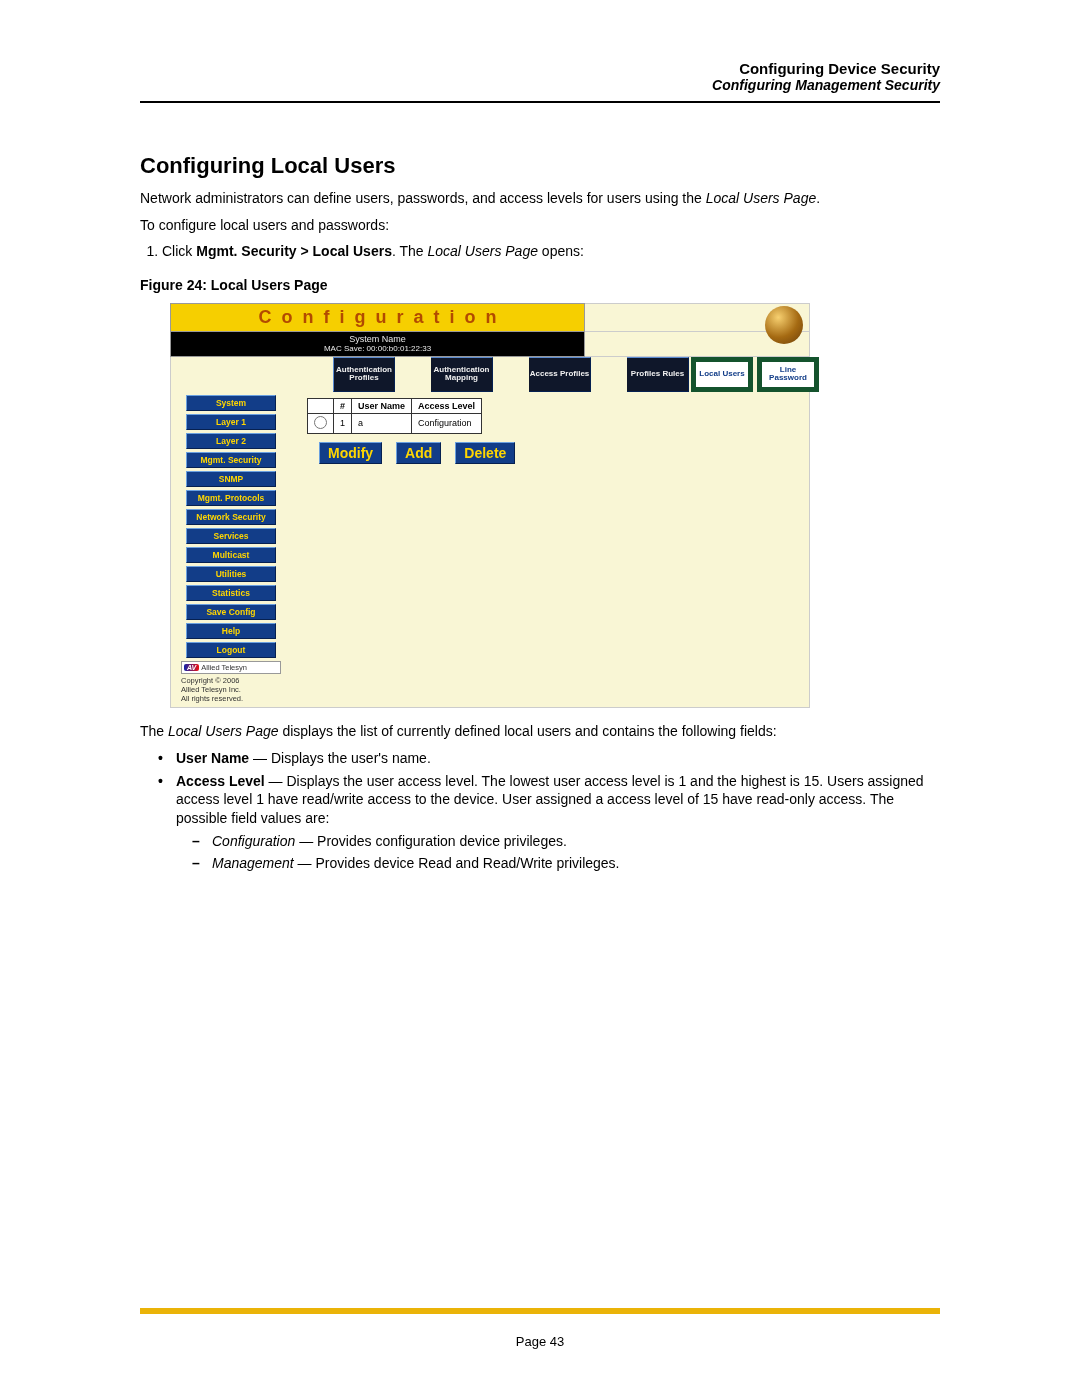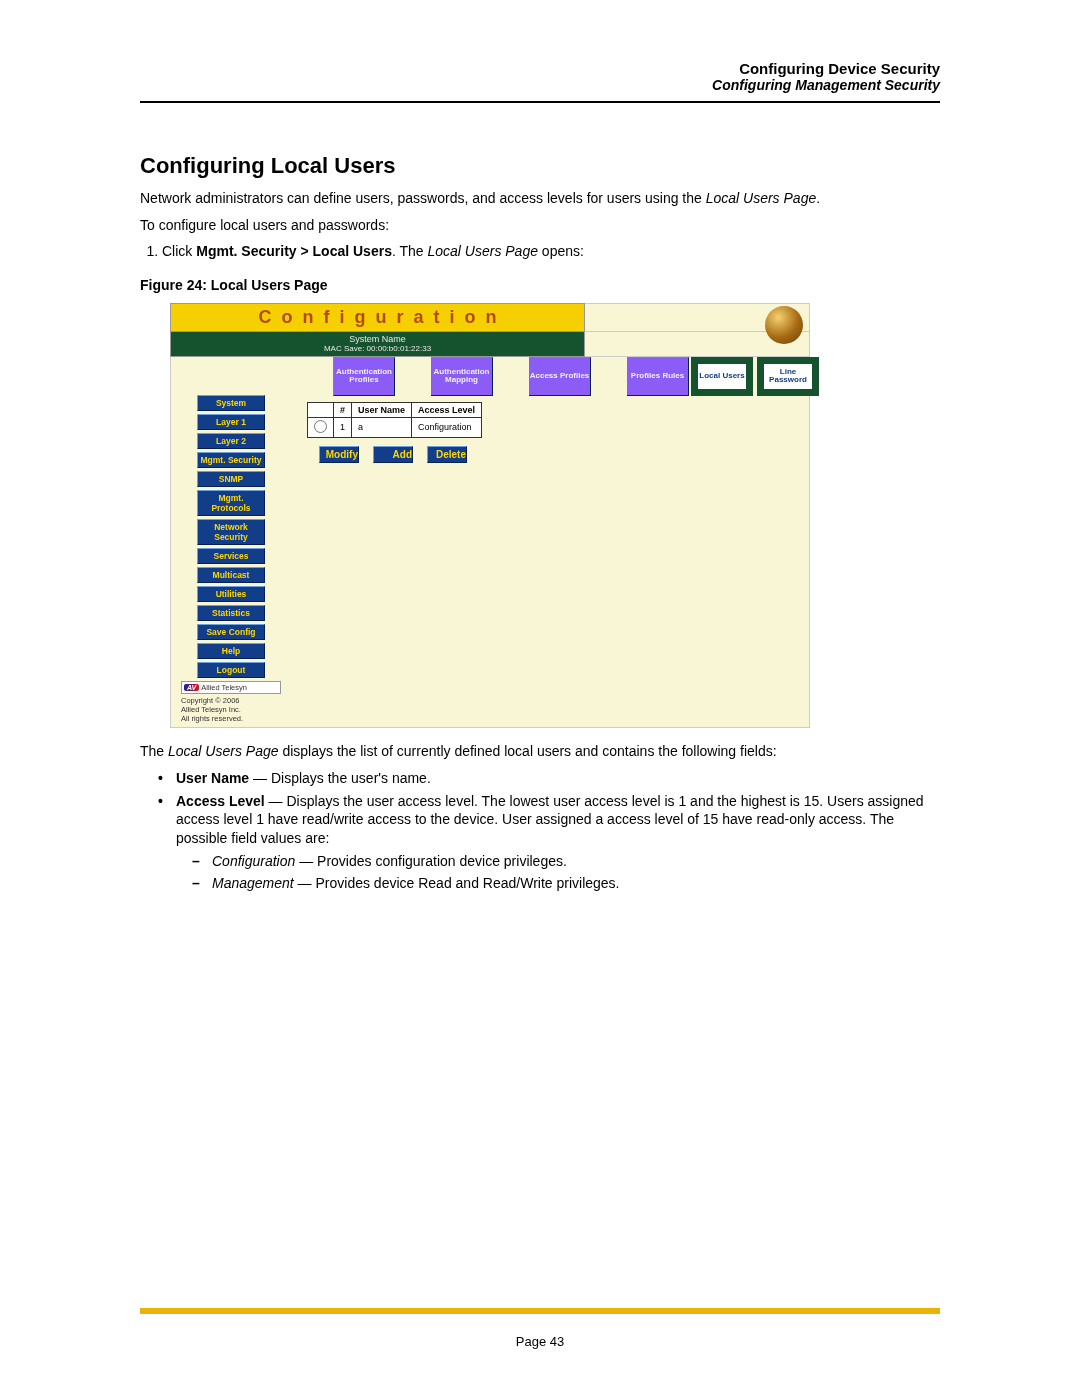--- a/index.html
+++ b/index.html
@@ -59,21 +59,21 @@
   .fig-logo {
     position: absolute;
     right: 6px; top: 2px;
     width: 38px; height: 38px;
     border-radius: 50%;
     background: radial-gradient(circle at 35% 30%, #f7d070 0%, #a56a12 55%, #6a3e09 100%);
   }
   .fig-row2 { display: flex; }
   .fig-sysbar {
     flex: 1;
-    background: #14532d;
+    background: #000000;
     color: #e8e8e8;
     text-align: center;
     padding: 2px 0 3px 0;
     font-size: 9px;
     border: 1px solid #999;
     border-top: none;
   }
   .fig-sysbar .l2 { font-size: 8px; }
   .fig-logo-cell2 {
     width: 225px;
@@ -82,21 +82,21 @@
     border-top: none; border-left: none;
   }
 
   .fig-main { display: flex; background: #f9f6d5; border: 1px solid #ccc; border-top: none; min-height: 350px; }
   .fig-sidebar {
     width: 120px;
     padding: 38px 10px 4px 10px;
     display: flex; flex-direction: column; align-items: center;
   }
   .nav-btn {
-    width: 68px;
+    width: 90px;
     background: #123d88;
     color: #ffd600;
     font-size: 8.5px;
     font-weight: bold;
     text-align: center;
     padding: 2px 0;
     border-top: 1px solid #6aa0e0;
     border-left: 1px solid #6aa0e0;
     border-right: 1px solid #062050;
     border-bottom: 1px solid #062050;
@@ -124,59 +124,59 @@
     font-weight: bold;
     padding: 0 3px;
     margin-right: 2px;
     font-size: 7px;
     border-radius: 2px;
   }
 
   .fig-content { flex: 1; padding: 0 6px 6px 6px; }
   .tabs { display: flex; margin-bottom: 6px; }
   .tab {
-    background: #8b5cf6;
+    background: #0f172a;
     color: #f0f0f0;
     font-size: 8px;
     font-weight: bold;
     text-align: center;
     padding: 4px 0;
     border-top: 1px solid #5a8ad0;
     border-left: 1px solid #5a8ad0;
     border-right: 1px solid #062050;
     border-bottom: 1px solid #062050;
     min-width: 62px;
     line-height: 1.05;
     display: flex; flex-direction: column; align-items: center; justify-content: center; margin-left: 36px;
   }
-  .tab.white { background: #fff; color: #123d88; border: 7px solid #14532d; margin: 0 2px; }
+  .tab.white { background: #fff; color: #123d88; border: 5px solid #14532d; margin: 0 2px; }
   .tab.gap { border-left: none; }
 
   .user-table {
     border-collapse: collapse;
     margin: 0 0 8px 10px;
   }
   .user-table th, .user-table td {
     border: 1px solid #333;
     padding: 2px 6px;
     font-size: 9px;
     background: #fff;
     text-align: left;
   }
   .user-table th { font-weight: bold; text-align: center; }
   .user-table .radio-cell, .user-table .num-cell { text-align: center; width: 18px; }
 
   .action-row { display: flex; gap: 14px; margin-left: 22px; }
   .action-btn {
     background: #123d88;
     color: #ffd600;
-    font-size: 10px;
-    font-weight: bold;
-    text-align: right;
-    padding: 2px 0;
+    font-size: 14px;
+    font-weight: bold;
+    text-align: center;
+    padding: 2px 8px;
     border-top: 1px solid #6aa0e0;
     border-left: 1px solid #6aa0e0;
     border-right: 1px solid #062050;
     border-bottom: 1px solid #062050;
     min-width: 40px;
   }
 
   
   ul.bullets { list-style: none; margin: 8px 0; }
   ul.bullets > li { position: relative; padding-left: 24px; margin: 4px 12px; line-height: 1.35; }

